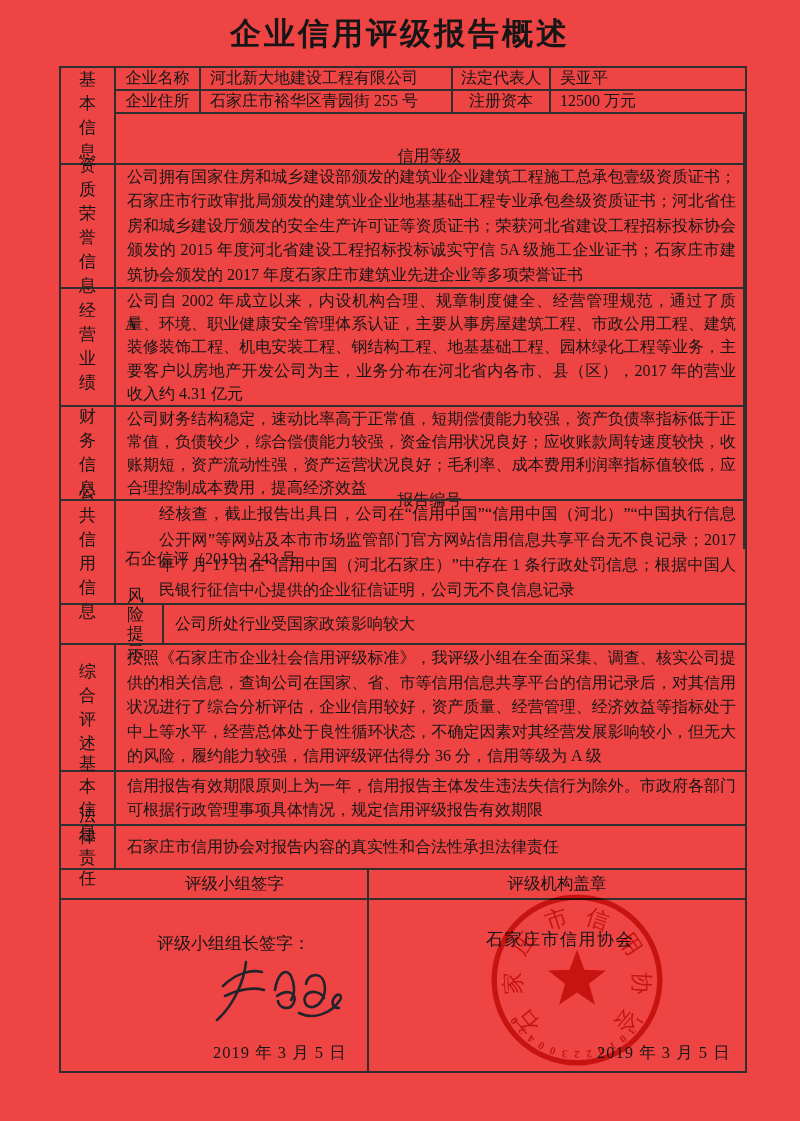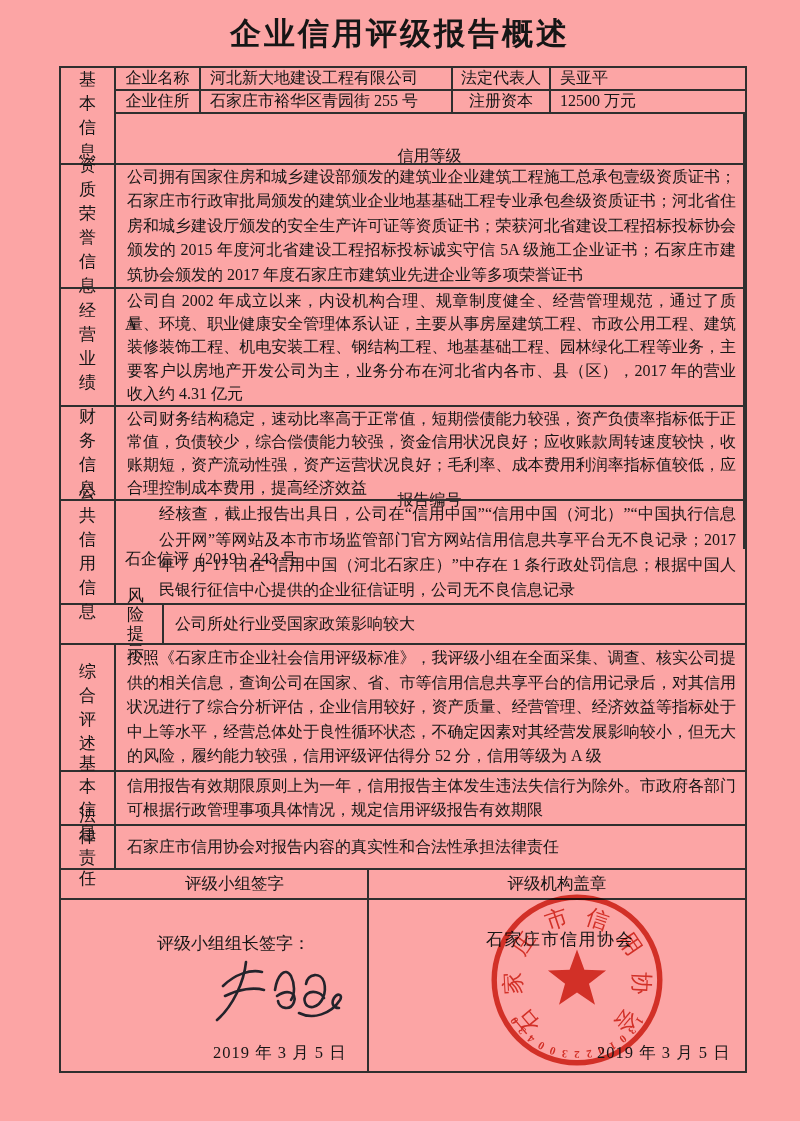--- a/index.html
+++ b/index.html
@@ -2,21 +2,21 @@
 <html><head>
 <meta charset="utf-8">
 <style>
   :root{
     --ln:#2f2f2f;
     --txt:#161616;
   }
   html,body{margin:0;padding:0;background:#e9e9e7;}
   .page{
     position:relative;width:800px;height:1121px;margin:0 auto;
-    background:#fca5a5;color:var(--txt);
+    background:#ef4444;color:var(--txt);
     font-family:"Liberation Serif","DejaVu Serif",serif;
     overflow:hidden;
   }
   .title{
     position:absolute;top:14px;left:0;width:100%;
     margin:0;text-align:center;
     font-size:31px;font-weight:700;letter-spacing:3px;line-height:1.3;
   }
   .tbl{
     position:absolute;left:59px;top:66px;width:688px;height:1007px;
@@ -155,21 +155,21 @@
     <div class="row r-risk">
       <div class="lbl">风险提示</div>
       <div class="content">
           <span>公司所处行业受国家政策影响较大</span>
         </div>
     </div>
 
     <div class="row r-comp">
       <div class="lbl">综合评述</div>
       <div class="content">
-          <span>按照《石家庄市企业社会信用评级标准》，我评级小组在全面采集、调查、核实公司提供的相关信息，查询公司在国家、省、市等信用信息共享平台的信用记录后，对其信用状况进行了综合分析评估，企业信用较好，资产质量、经营管理、经济效益等指标处于中上等水平，经营总体处于良性循环状态，不确定因素对其经营发展影响较小，但无大的风险，履约能力较强，信用评级评估得分 52 分，信用等级为 A 级</span>
+          <span>按照《石家庄市企业社会信用评级标准》，我评级小组在全面采集、调查、核实公司提供的相关信息，查询公司在国家、省、市等信用信息共享平台的信用记录后，对其信用状况进行了综合分析评估，企业信用较好，资产质量、经营管理、经济效益等指标处于中上等水平，经营总体处于良性循环状态，不确定因素对其经营发展影响较小，但无大的风险，履约能力较强，信用评级评估得分 36 分，信用等级为 A 级</span>
         </div>
     </div>
 
     <div class="row r-valid">
       <div class="lbl">基本信息</div>
       <div class="content">
           <span>信用报告有效期限原则上为一年，信用报告主体发生违法失信行为除外。市政府各部门可根据行政管理事项具体情况，规定信用评级报告有效期限</span>
         </div>
     </div>
 

